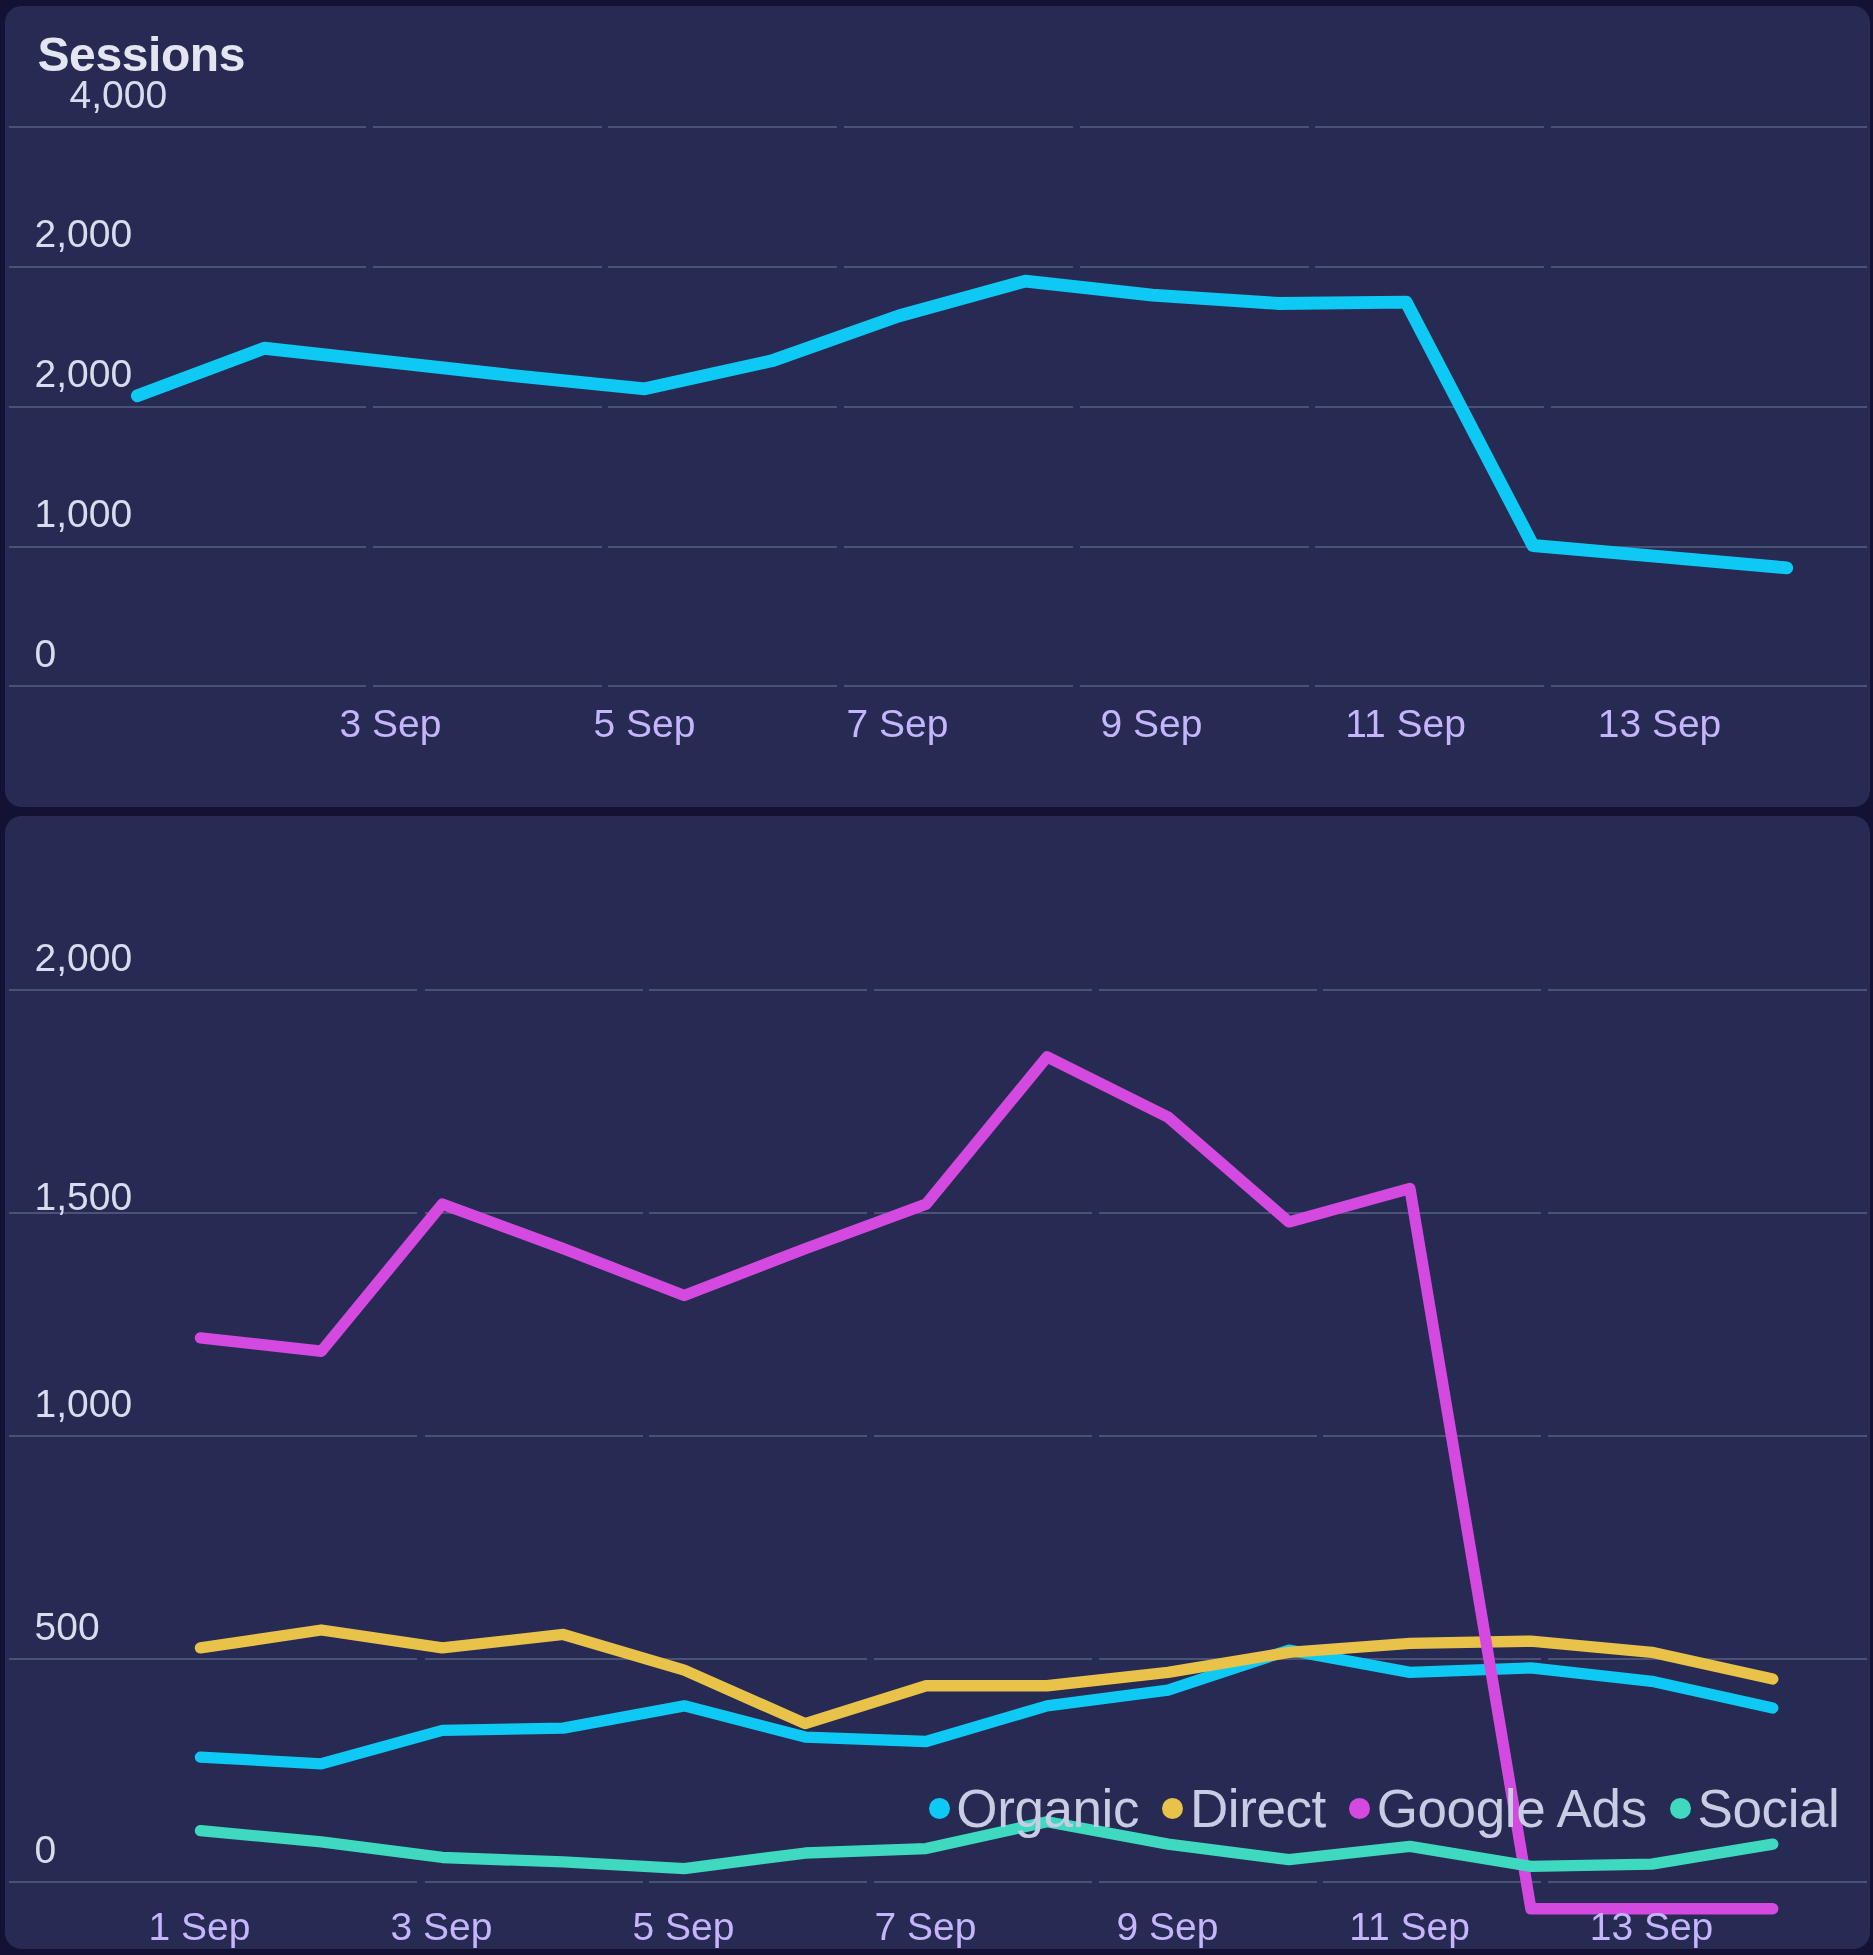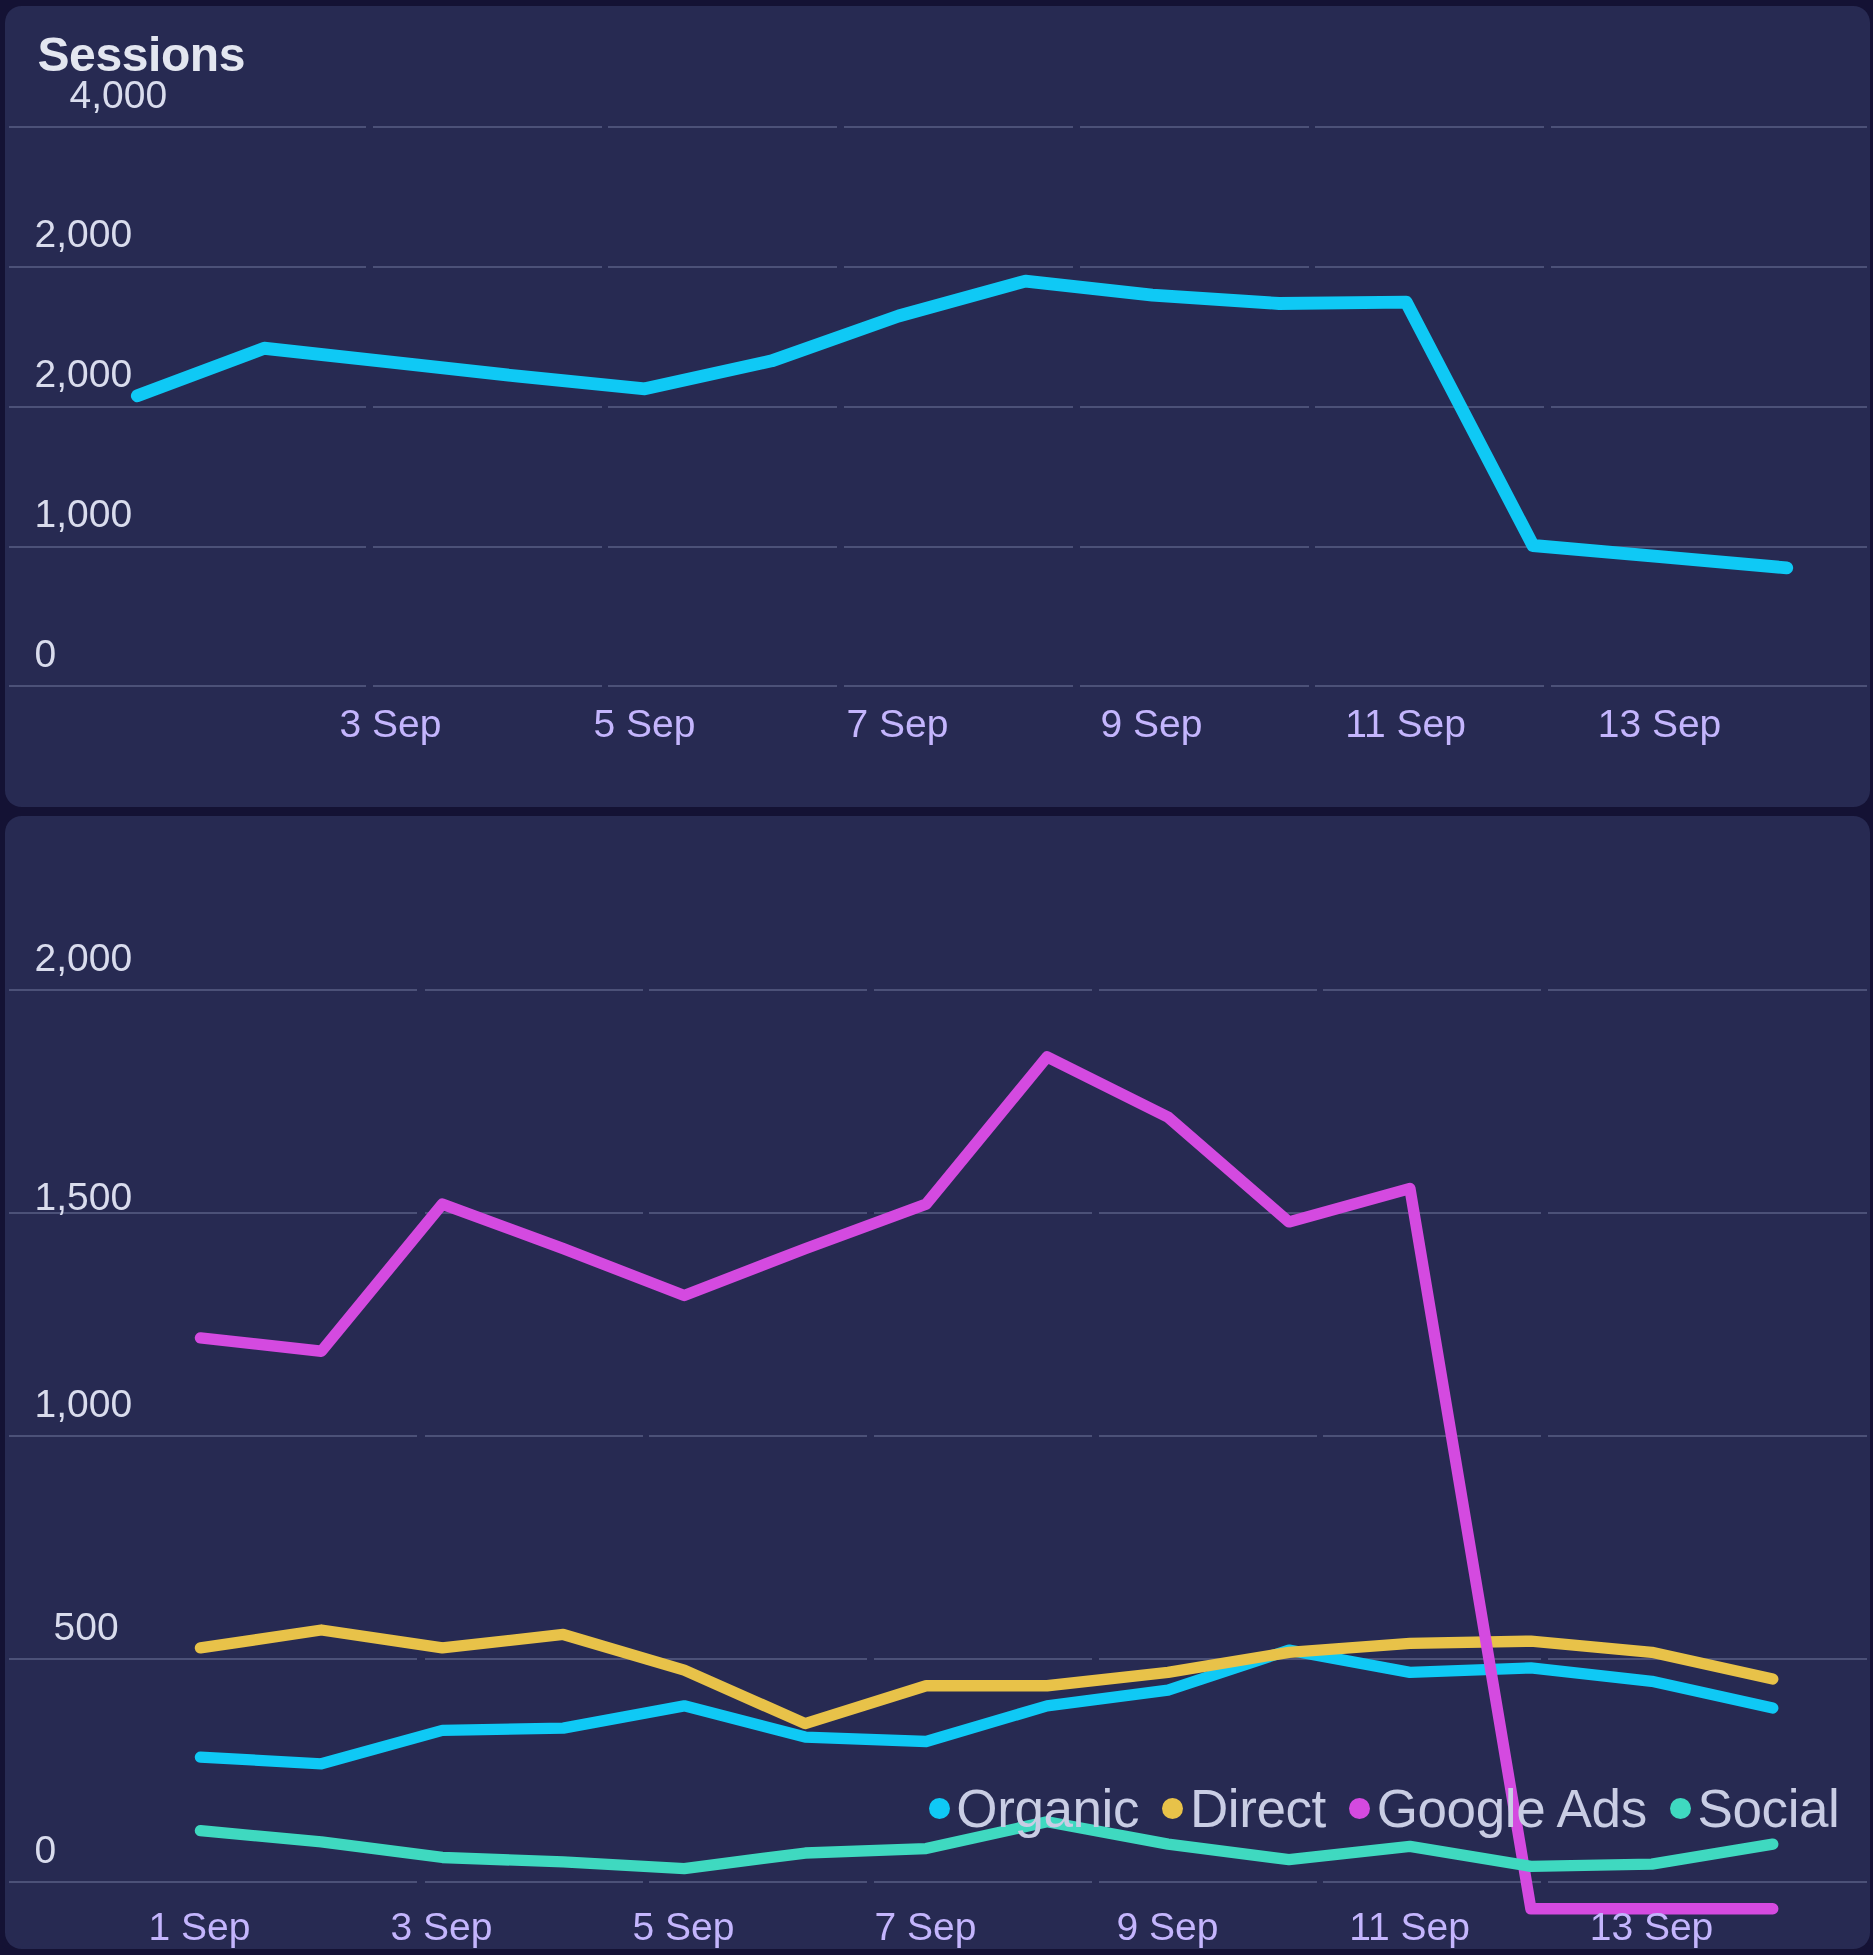--- a/index.html
+++ b/index.html
@@ -181,21 +181,21 @@
           <div class="gridline" style="left: 1318px; top: 891px; width: 218px;"></div>
           <div class="gridline" style="left: 1543px; top: 891px; width: 319px;"></div>
           <div class="ylabel" style="left: 30px; top: 838px;">0</div>
           <div class="gridline" style="left: 4.5px; top: 668px; width: 408px;"></div>
           <div class="gridline" style="left: 420px; top: 668px; width: 218px;"></div>
           <div class="gridline" style="left: 644px; top: 668px; width: 218px;"></div>
           <div class="gridline" style="left: 869px; top: 668px; width: 218px;"></div>
           <div class="gridline" style="left: 1094px; top: 668px; width: 218px;"></div>
           <div class="gridline" style="left: 1318px; top: 668px; width: 218px;"></div>
           <div class="gridline" style="left: 1543px; top: 668px; width: 319px;"></div>
-          <div class="ylabel" style="left: 30px; top: 615px; margin-left: 19px;">500</div>
+          <div class="ylabel" style="left: 30px; top: 615px;">500</div>
           <div class="gridline" style="left: 4.5px; top: 445px; width: 408px;"></div>
           <div class="gridline" style="left: 420px; top: 445px; width: 218px;"></div>
           <div class="gridline" style="left: 644px; top: 445px; width: 218px;"></div>
           <div class="gridline" style="left: 869px; top: 445px; width: 218px;"></div>
           <div class="gridline" style="left: 1094px; top: 445px; width: 218px;"></div>
           <div class="gridline" style="left: 1318px; top: 445px; width: 218px;"></div>
           <div class="gridline" style="left: 1543px; top: 445px; width: 319px;"></div>
           <div class="ylabel" style="left: 30px; top: 392px;">1,000</div>
           <div class="gridline" style="left: 4.5px; top: 222px; width: 408px;"></div>
           <div class="gridline" style="left: 420px; top: 222px; width: 218px;"></div>

